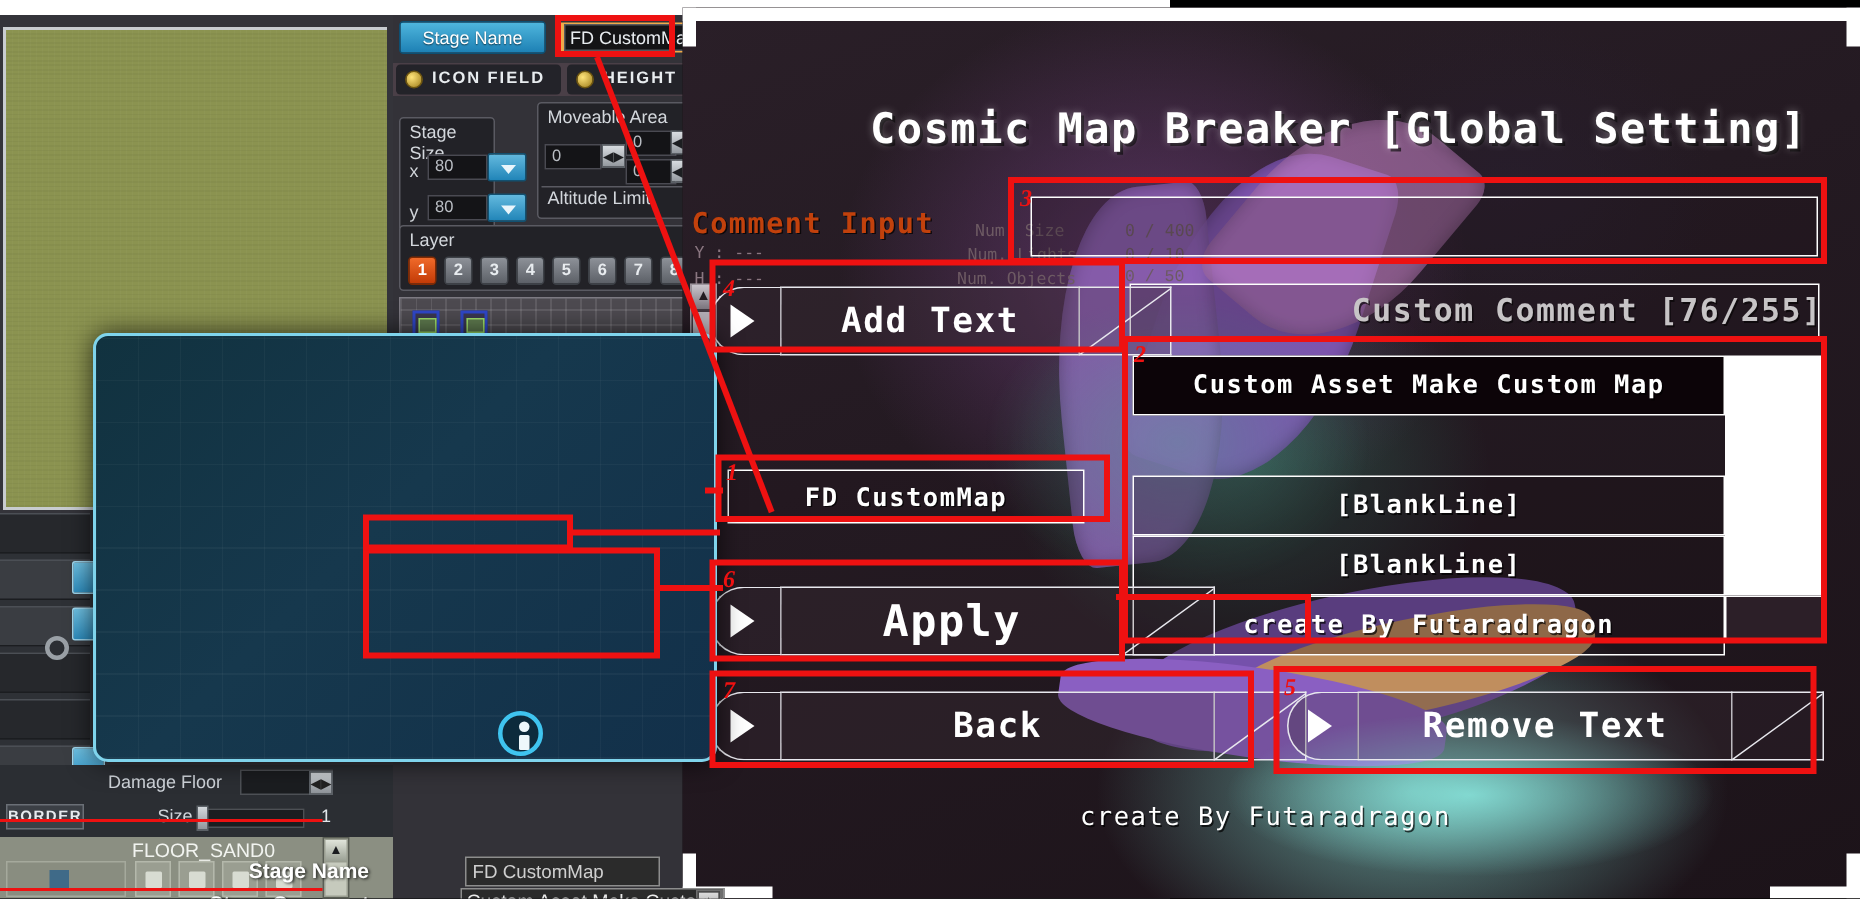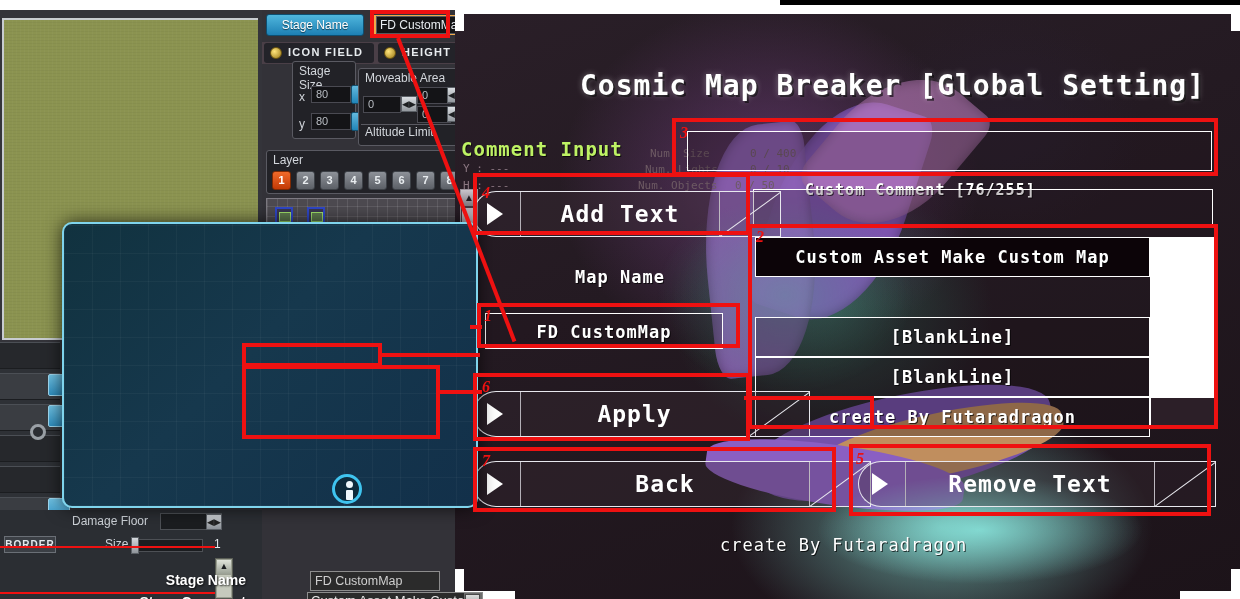--- a/index.html
+++ b/index.html
@@ -204,27 +204,27 @@
     text-shadow:0 0 6px rgba(255,255,255,.35), 2px 2px 0 rgba(0,0,0,.65);
   }
   .credit {
     position:absolute; left:265px; top:530px;
     color:#ffffff; font-size:17px; letter-spacing:1px;
     font-family:"DejaVu Sans Mono", monospace;
     text-shadow:1px 1px 0 rgba(0,0,0,.7);
   }
   .ci-head {
     position:absolute; left:6px; top:133px;
-    color:#bef264; font-size:19px; letter-spacing:1px;
+    color:#c2410c; font-size:19px; letter-spacing:1px;
     font-family:"DejaVu Sans Mono", monospace; font-weight:bold;
     text-shadow:1px 1px 0 rgba(0,0,0,.7);
   }
   .cc-head {
-    position:absolute; left:350px; top:176px; width:410px; text-align:left;
-    color:#ffffff; font-size:15px; letter-spacing:1px;
+    position:absolute; left:350px; top:190px; width:410px; text-align:right;
+    color:#ffffff; font-size:21px; letter-spacing:1px;
     font-family:"DejaVu Sans Mono", monospace; font-weight:bold;
     text-shadow:1px 1px 0 rgba(0,0,0,.7);
   }
 
   
   .stat { position:absolute; color:#6d5a63; font-size:11px;
           font-family:"DejaVu Sans Mono", monospace; }
   .coord { position:absolute; color:#8a7680; font-size:11px;
            font-family:"DejaVu Sans Mono", monospace; }
 
@@ -378,20 +378,38 @@
         <span class="dmg-label">Damage Floor</span>
         <span class="dmg-box">0</span>
         <span class="spin">◀▶</span>
       </div>
       <div class="border-tag">BORDER</div>
       <span class="size-label">Size</span>
       <div class="size-track"></div>
       <div class="size-knob"></div>
       <span class="size-val">1</span>
 
+      <div class="floor-strip">
+        <span class="floor-name">FLOOR_SAND0</span>
+        <div class="floor-cellbig">
+            <i></i>
+          </div>
+        <div class="floor-cell" style="left:90px">
+            <i></i>
+          </div>
+        <div class="floor-cell" style="left:119px">
+            <i></i>
+          </div>
+        <div class="floor-cell" style="left:148px">
+            <i></i>
+          </div>
+        <div class="floor-cell" style="left:177px">
+            <i></i>
+          </div>
+      </div>
       <div class="floor-scroll">
         <div class="up">▲</div>
         <div class="bar"></div>
       </div>
     </div>
 
     <div class="right-col">
       <div class="stage-name-btn">Stage Name</div>
       <div class="stage-name-field"></div>
       <div class="stage-name-val">FD CustomMap</div>
@@ -412,21 +430,21 @@
         <div class="tab off" style="left:322px;width:92px;">
           <span class="dot"></span>
           <span>OBJECTS</span>
         </div>
         <div class="tab dim" style="left:418px;width:132px;">
           <span class="dot"></span>
           <span>POLYGON  FIELD</span>
         </div>
       </div>
 
-      <div class="grp" style="left:4px;top:51px;width:64px;height:78px;margin-left:26px;">
+      <div class="grp" style="left:4px;top:68px;width:64px;height:78px;">
         <span class="gl">Stage Size</span>
         <span class="axis" style="left:6px;top:28px">x</span>
         <span class="numbox" style="left:18px;top:24px;width:40px;height:17px;">80</span>
         <span class="dropbtn" style="left:58px;top:23px;"></span>
         <span class="axis" style="left:6px;top:55px">y</span>
         <span class="numbox" style="left:18px;top:51px;width:40px;height:17px;">80</span>
         <span class="dropbtn" style="left:58px;top:50px;"></span>
       </div>
 
       <div class="grp" style="left:96px;top:58px;width:104px;height:78px;">
@@ -506,21 +524,21 @@
       <div class="corner" style="right:0;bottom:0;width:60px;height:8px;"></div>
     </div>
 
     <div class="game-title">Cosmic Map Breaker [Global Setting]</div>
 
     <div class="stat" style="left:195px;top:142px;">Num. Size</div>
     <div class="stat" style="left:295px;top:142px;">0 /  400</div>
     <div class="stat" style="left:190px;top:158px;">Num. Lights</div>
     <div class="stat" style="left:295px;top:158px;">0 /  10</div>
     <div class="stat" style="left:183px;top:174px;">Num. Objects</div>
-    <div class="stat" style="left:280px;top:174px;">0 /  50</div>
+    <div class="stat" style="left:295px;top:174px;font-family:Liberation Mono, monospace;">0 /  50</div>
 
     <div class="ci-head">Comment Input</div>
     <div class="coord" style="left:8px;top:157px;">Y : ---</div>
     <div class="coord" style="left:8px;top:174px;">H : ---</div>
 
     <div class="game-input" style="left:232px;top:126px;width:525px;height:40px;"></div>
 
     <div class="cc-head">Custom Comment [76/255]</div>
     <div class="game-input" style="left:298px;top:184px;width:460px;height:36px;border-color:#ffffff;"></div>
 
@@ -538,25 +556,24 @@
       <div class="gs-bar" style="top:18px;height:70px;"></div>
     </div>
 
     <div class="gbtn" style="left:65px;top:186px;width:200px;height:46px;font-size:23px;">
       <span class="caplip"></span>
       <span class="tri"></span>
       <span class="slash"></span>
       <span class="lbl">Add Text</span>
     </div>
 
-    <div class="mapname-label" style="left:65px;top:262px;width:200px;text-align:center;">Map Name</div>
     <div class="game-input" style="left:30px;top:308px;width:238px;height:36px;"></div>
     <div class="mapname-label" style="left:30px;top:317px;width:238px;text-align:center;">FD CustomMap</div>
 
-    <div class="gbtn" style="left:65px;top:386px;width:229px;height:46px;font-size:23px;">
+    <div class="gbtn" style="left:65px;top:386px;width:229px;height:46px;font-size:29px;">
       <span class="caplip"></span>
       <span class="tri"></span>
       <span class="slash"></span>
       <span class="lbl">Apply</span>
     </div>
 
     <div class="gbtn" style="left:65px;top:456px;width:290px;height:46px;font-size:23px;">
       <span class="caplip"></span>
       <span class="tri"></span>
       <span class="slash"></span>

